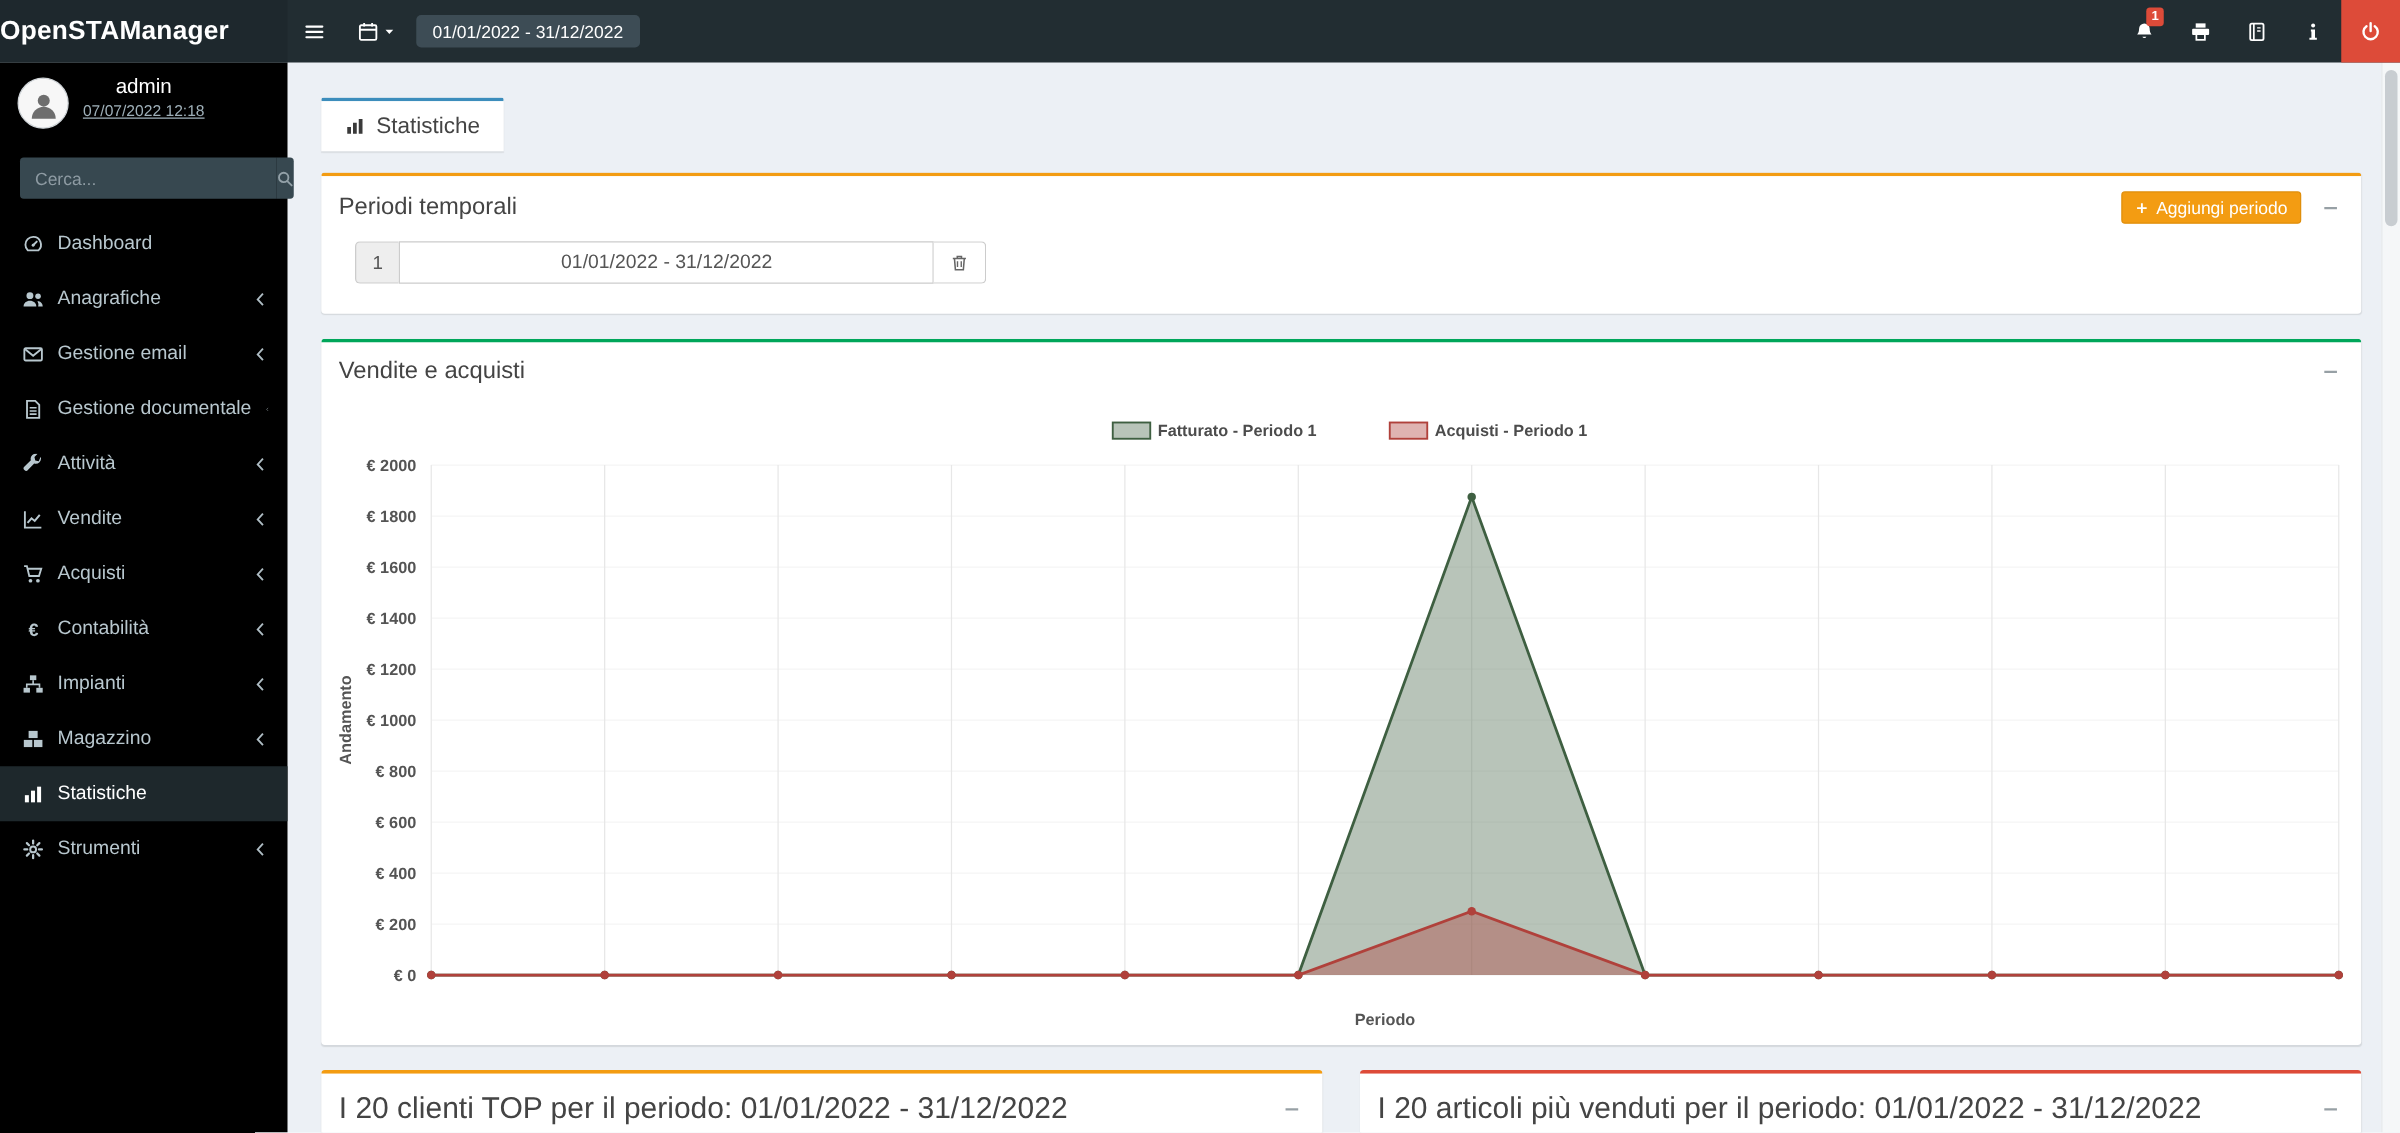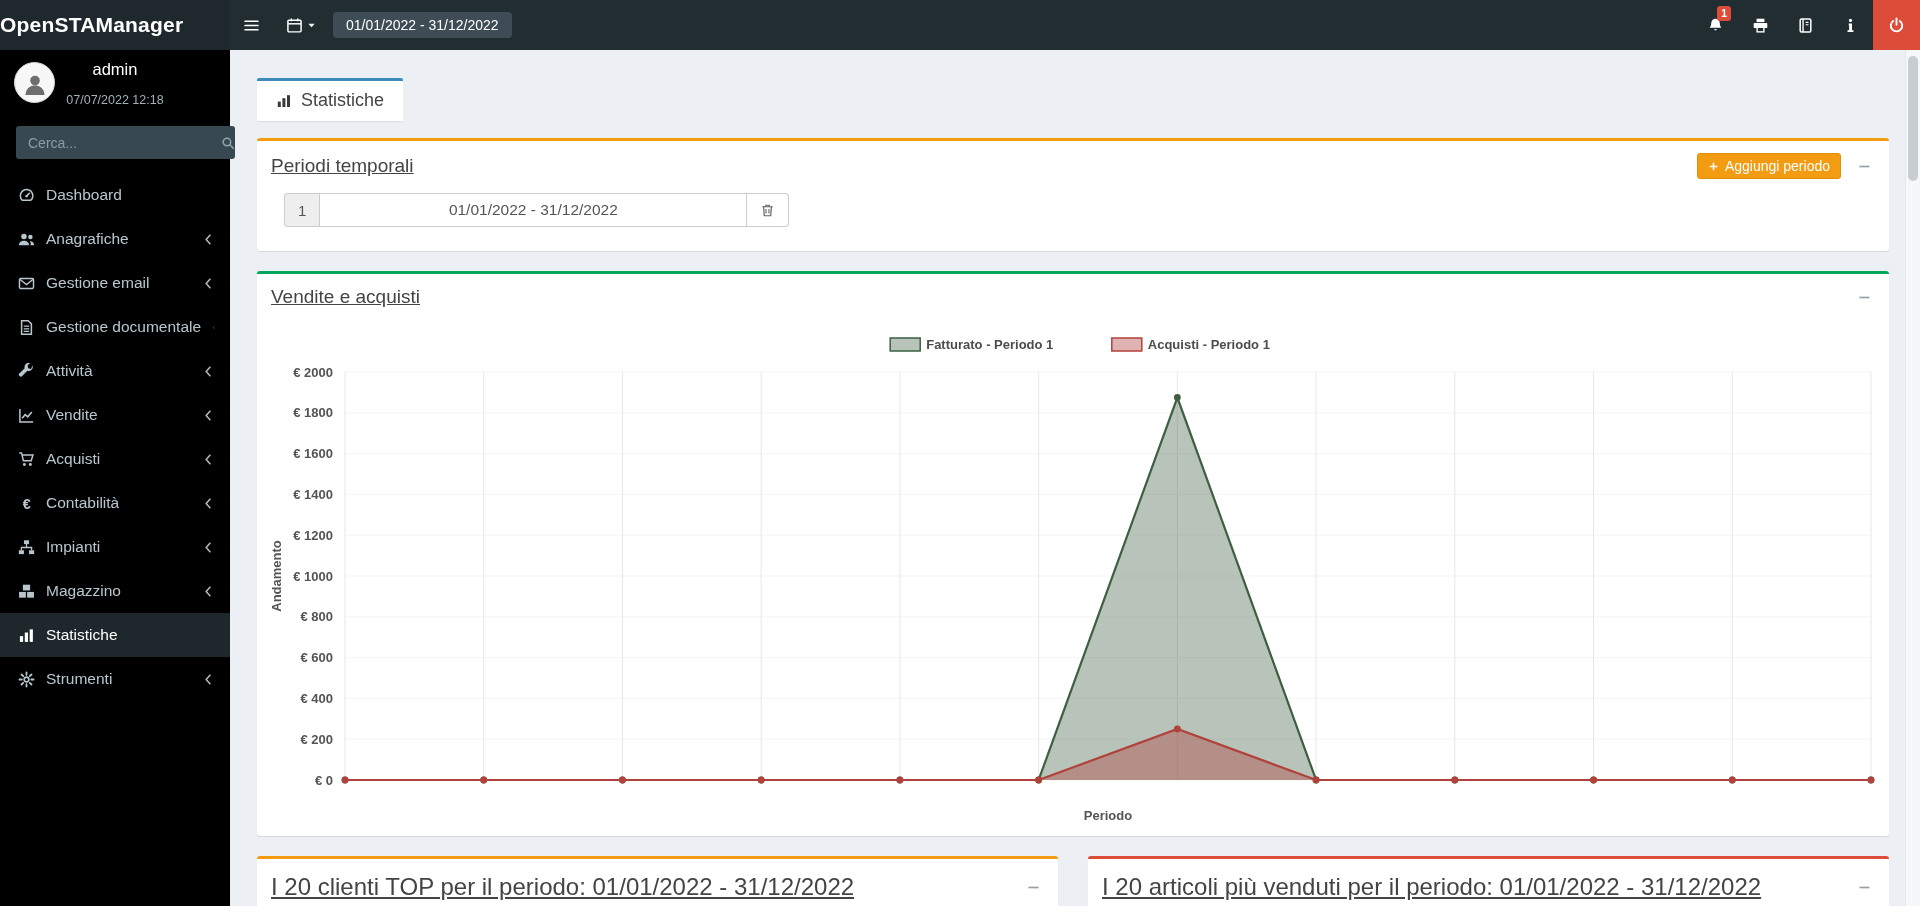--- a/index.html
+++ b/index.html
@@ -25,42 +25,42 @@
   .nbadge { position:absolute; top:6px; right:7px; background:#dd4b39; color:#fff; font-size:10.5px; font-weight:bold; padding:1px 4px; border-radius:3px; line-height:1.2; }
   .power { background:#dd4b39; width:47px; }
 
   
   .sidebar { position:absolute; top:50px; left:0; width:230px; height:856px; background:#000000; z-index:10; }
   .user-panel { position:relative; height:64px; }
   .avatar { position:absolute; left:14px; top:12px; width:41px; height:41px; border-radius:50%; background:#f7f7f7; border:1px solid #cfd4d8; display:flex; align-items:center; justify-content:center; color:#6e6e6e; }
   .avatar .icon { width:24px; height:24px; margin-top:4px; }
   .user-info { text-align:center; padding-top:10px; }
   .user-name { color:#fff; font-size:16.5px; }
-  .user-date { color:#9fb0b9; font-size:12.5px; margin-top:14px; }
+  .user-date { color:#9fb0b9; font-size:12.5px; margin-top:3px;text-decoration:underline; }
   .search { display:flex; margin:12px 16px 6px; }
   .search input { flex:1; height:33px; background:#374850; border:none; border-radius:3px 0 0 3px; color:#ccc; padding:0 12px; font-size:14px; outline:none; font-family:inherit; }
   .search input::placeholder { color:#8e9ba3; }
   .search button { width:38px; height:33px; background:#374850; border:none; border-radius:0 3px 3px 0; color:#93a1a8; display:flex; align-items:center; justify-content:center; cursor:pointer; }
   .search button .icon { width:14px; height:14px; }
   .menu { margin-top:14px; display:flex; flex-direction:column; }
   .menu-item { display:flex; align-items:center; height:44px; padding:0 14px 0 15px; color:#b8c7ce; font-size:15.5px; cursor:pointer; gap:11px; text-decoration:none; border-left:3px solid transparent; }
   .menu-item .mi-icon { width:17px; height:17px; flex:none; }
   .mi-label { flex:1; white-space:nowrap; }
   .mi-chevron { width:15px; height:15px; opacity:.95; }
   .menu-item.active { background:#1e282c; color:#fff; }
 
   
   .main { position:absolute; left:230px; top:50px; width:1690px; height:856px; background:#ecf0f5; }
   .content { padding:28px 31px 0 27px; }
   .tab { background:#fff; padding:9px 19px 10px; display:inline-flex; align-items:center; gap:9px; font-size:18px; color:#444; border-top:3px solid #3c8dbc; border-radius:2px 2px 0 0; margin-bottom:17px; cursor:pointer; box-shadow:0 1px 1px rgba(0,0,0,.08); }
   .tab .icon { width:16px; height:16px; color:#3a3a3a; }
 
   .card { background:#fff; border-radius:3px; border-top:3px solid #d2d6de; box-shadow:0 1px 1px rgba(0,0,0,.1); margin-bottom:20px; position:relative; }
   .card-header { display:flex; align-items:center; padding:12px 14px; }
-  .card-title { font-size:19px; font-weight:400; color:#444;text-decoration:underline; }
+  .card-title { font-size:19px; font-weight:400; color:#444; }
   .card-tools { margin-left:auto; display:flex; align-items:center; gap:12px; }
   .btn-add { display:inline-flex; align-items:center; gap:6px; background:#f39c12; color:#fff; border:1px solid #e08e0b; border-radius:3px; font-size:14px; padding:4px 10px; cursor:pointer; font-family:inherit; }
   .btn-add .icon { width:11px; height:11px; }
   .btn-tool { background:none; border:none; color:#97a0a5; cursor:pointer; width:22px; height:22px; display:flex; align-items:center; justify-content:center; }
   .btn-tool .icon { width:15px; height:15px; }
 
   .periods-body { padding:2px 14px 24px; }
   .input-group { display:inline-flex; height:34px; margin-left:13px; }
   .ig-addon { display:flex; align-items:center; padding:0 13px; background:#eee; border:1px solid #ccc; border-right:none; border-radius:4px 0 0 4px; font-size:15px; color:#555; }
   .ig-input { width:428px; border:1px solid #ccc; text-align:center; font-size:15.5px; color:#555; outline:none; font-family:inherit; background:#fff; }

